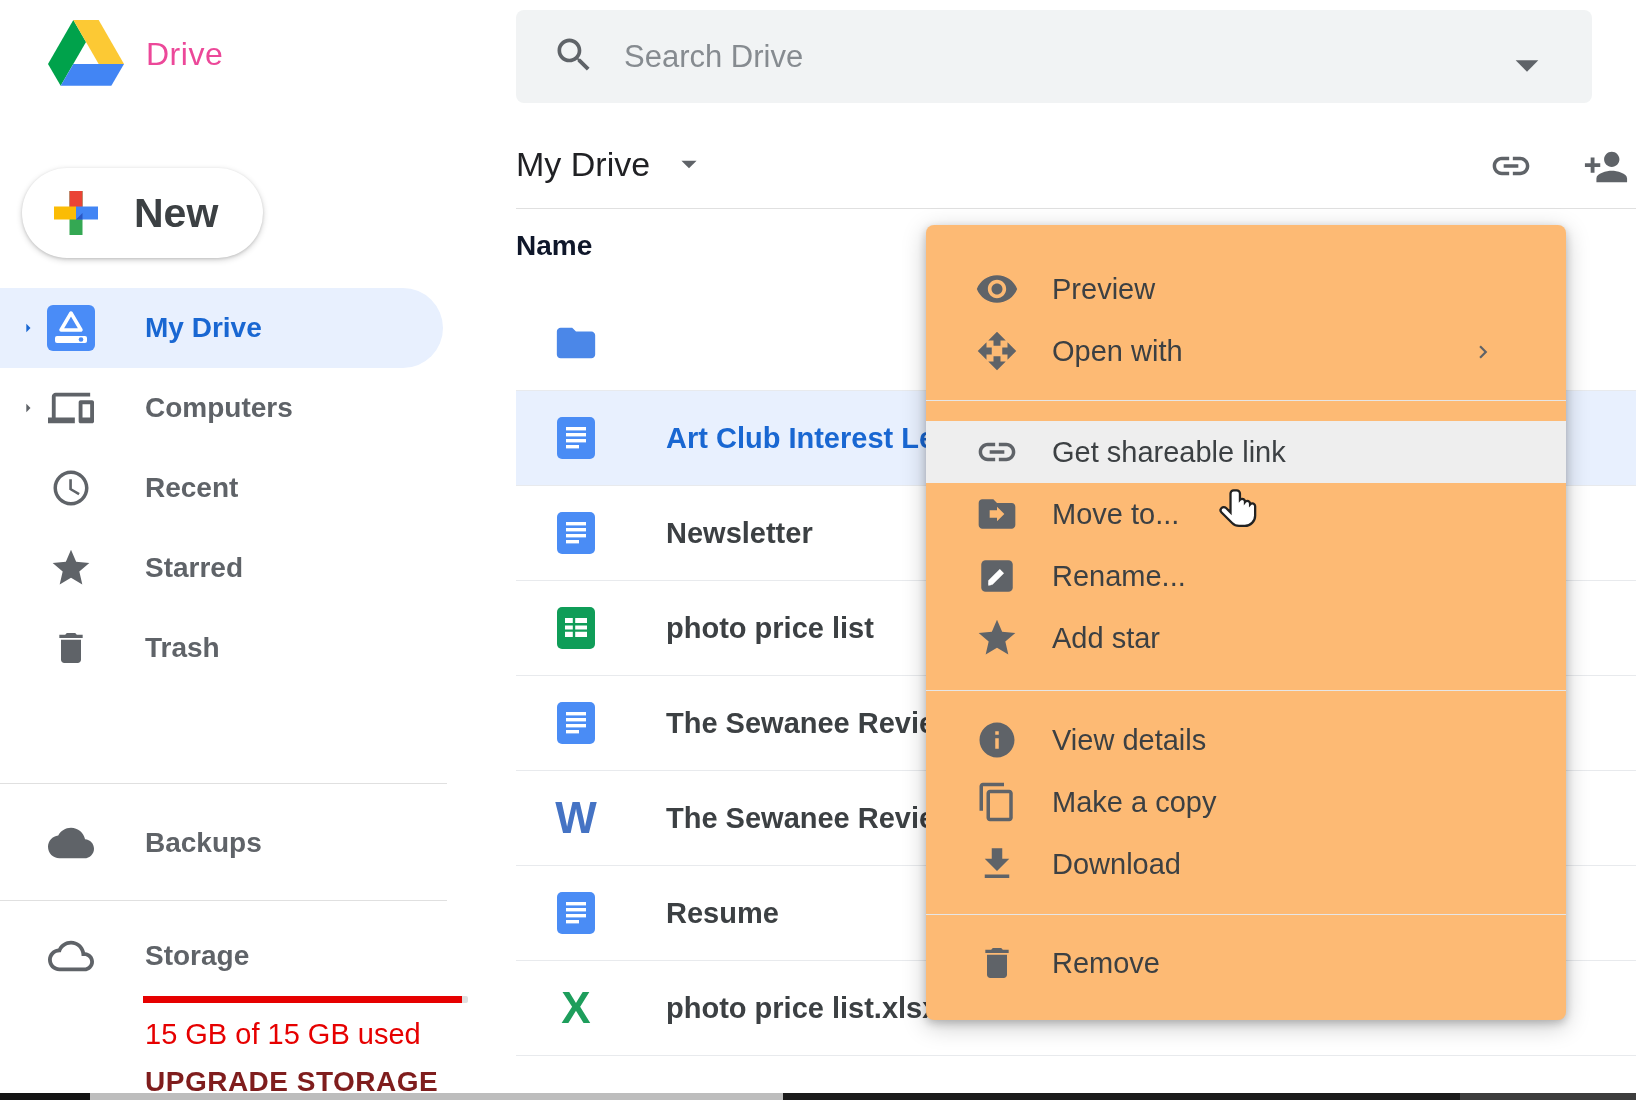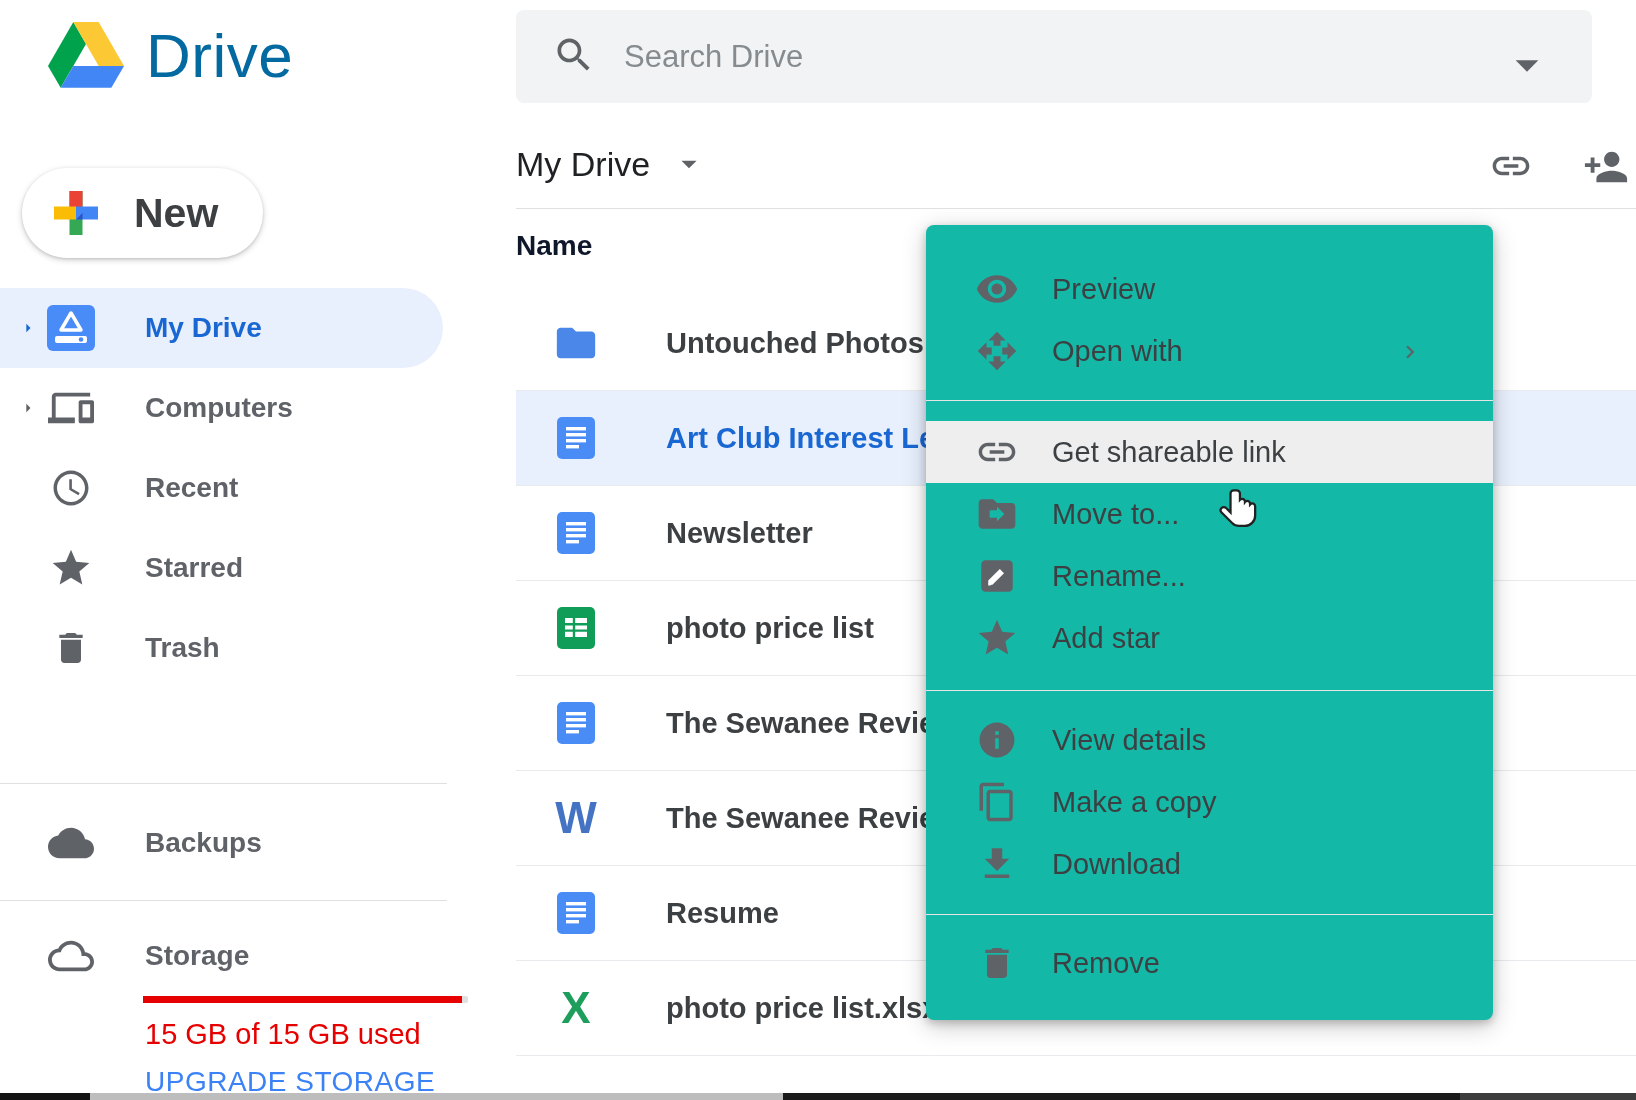--- a/index.html
+++ b/index.html
@@ -3,21 +3,21 @@
 <meta charset="utf-8">
 <style>
   * { margin:0; padding:0; box-sizing:border-box; }
   html,body { width:1636px; height:1100px; }
   body { font-family:"Liberation Sans","DejaVu Sans",sans-serif; background:#fff; }
   .app { position:relative; width:1636px; height:1100px; overflow:hidden; background:#fff; }
 
   
   .logo-row { position:absolute; left:48px; top:20px; display:flex; align-items:center; }
   .logo-row svg { display:block; }
-  .logo-text { font-size:62px; color:#0369a1; margin-left:22px; letter-spacing:0.5px;text-align:right; }
+  .logo-text { font-size:32px; color:#ec4899; margin-left:22px; letter-spacing:0.5px;text-align:right; }
 
   .new-btn { position:absolute; left:22px; top:168px; width:241px; height:90px; background:#fff;
              border-radius:45px; box-shadow:0 1px 3px rgba(0,0,0,.12), 0 2px 6px rgba(0,0,0,.18);
              display:flex; align-items:center; cursor:pointer; }
   .new-btn svg { margin-left:30px; }
   .new-label { font-size:41px; color:#3c4043; font-weight:bold; margin-left:34px; }
 
   .nav { position:absolute; left:0; top:288px; width:447px; }
   .side-item { position:relative; height:80px; display:flex; align-items:center; width:443px; }
   .side-item.selected { background:#e8f0fe; border-radius:0 40px 40px 0; }
@@ -27,22 +27,22 @@
   .side-label { margin-left:50px; font-size:28px; font-weight:bold; color:#5f6368; }
   .side-item.selected .side-label { color:#1967d2; }
 
   .side-divider { position:absolute; left:0; width:447px; height:1px; background:#e0e0e0; }
 
   .storage-block { position:absolute; left:0; top:916px; width:447px; }
   .storage-row { height:80px; display:flex; align-items:center; }
   .storage-bar { position:absolute; left:143px; top:80px; width:325px; height:7px; background:#e0e0e0; border-radius:2px; }
   .storage-bar .fill { height:7px; width:98%; background:#e60000; }
   .storage-usage { position:absolute; left:145px; top:102px; font-size:29px; color:#e60000; }
-  .storage-upgrade { position:absolute; left:145px; top:150px; font-size:28px; font-weight:normal;
-                     color:#3b82f6; letter-spacing:0.5px; cursor:pointer; }
+  .storage-upgrade { position:absolute; left:145px; top:150px; font-size:28px; font-weight:bold;
+                     color:#7f1d1d; letter-spacing:0.5px; cursor:pointer; }
 
   
   .searchbar { position:absolute; left:516px; top:10px; width:1076px; height:93px; background:#f1f3f4;
                border-radius:8px; display:flex; align-items:center; cursor:text; }
   .searchbar .mag { margin-left:36px; }
   .search-placeholder { margin-left:28px; font-size:31px; color:#868b90; }
   .search-caret { position:absolute; right:48px; top:44px; }
 
   .page-title-row { position:absolute; left:516px; top:138px; height:52px; display:flex; align-items:center; }
   .page-title { font-size:34px; color:#202124; }
@@ -59,21 +59,21 @@
   .file-row { height:95px; display:flex; align-items:center; border-bottom:1px solid #e8eaed; cursor:pointer; }
   .file-row.selected { background:#e8f0fe; }
   .file-icon { width:48px; height:48px; margin-left:36px; display:flex; align-items:center; justify-content:center; }
   .file-name { margin-left:66px; font-size:29px; font-weight:bold; color:#3c4043; white-space:nowrap; }
   .file-row.selected .file-name { color:#1967d2; }
   .letter-icon { font-size:44px; font-weight:bold; line-height:1; }
   .letter-icon.word { color:#4573c4; }
   .letter-icon.excel { color:#1e9e5c; }
 
   
-  .menu { position:absolute; left:926px; top:225px; width:567px; background:#14b8a6; border-radius:8px;
+  .menu { position:absolute; left:926px; top:225px; width:640px; background:#fdba74; border-radius:8px;
           box-shadow:0 3px 8px rgba(0,0,0,.2), 0 6px 24px rgba(0,0,0,.22); z-index:20; }
   .menu-sec-a { padding-top:33px; padding-bottom:18px; }
   .menu-sec-b { padding-top:20px; padding-bottom:21px; }
   .menu-sec-c { padding-top:18px; padding-bottom:19px; }
   .menu-sec-d { padding-top:17px; padding-bottom:26px; }
   .menu-divider { height:1px; background:#e6e6e6; }
   .menu-item { position:relative; height:62px; display:flex; align-items:center; cursor:pointer; }
   .menu-item.highlighted { background:#eeeeee; }
   .mi-icon { width:44px; height:44px; margin-left:49px; display:flex; align-items:center; justify-content:center; }
   .mi-label { margin-left:33px; font-size:29px; color:#3c4043; white-space:nowrap; }
@@ -270,21 +270,20 @@
   <div class="col-name">Name</div>
 
   <div class="filelist">
 
     <div class="file-row">
       <span class="file-icon">
         <svg width="46" height="46" viewBox="0 0 24 24">
             <path fill="#4b87e8" d="M10 4H4c-1.1 0-1.99.9-1.99 2L2 18c0 1.1.9 2 2 2h16c1.1 0 2-.9 2-2V8c0-1.1-.9-2-2-2h-8l-2-2z"></path>
           </svg>
       </span>
-      <span class="file-name">Untouched Photos</span>
     </div>
 
     <div class="file-row selected">
       <span class="file-icon">
         <svg width="38" height="42" viewBox="0 0 38 42">
             <rect width="38" height="42" rx="5" fill="#4a8cf5"></rect>
             <rect x="9" y="10" width="20" height="3.4" fill="#fff"></rect>
             <rect x="9" y="16" width="20" height="3.4" fill="#fff"></rect>
             <rect x="9" y="22" width="20" height="3.4" fill="#fff"></rect>
             <rect x="9" y="28" width="13" height="3.4" fill="#fff"></rect>

